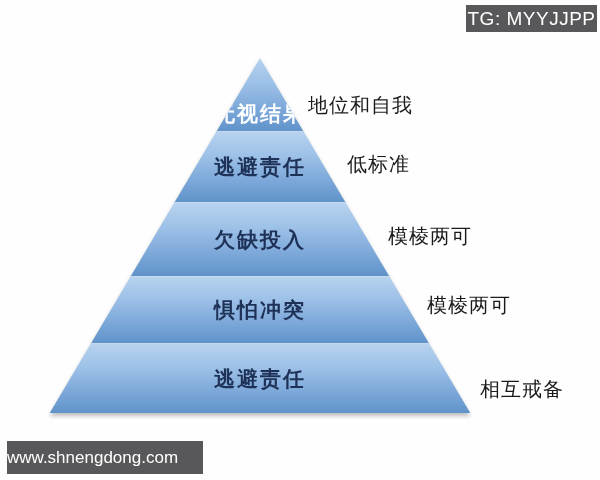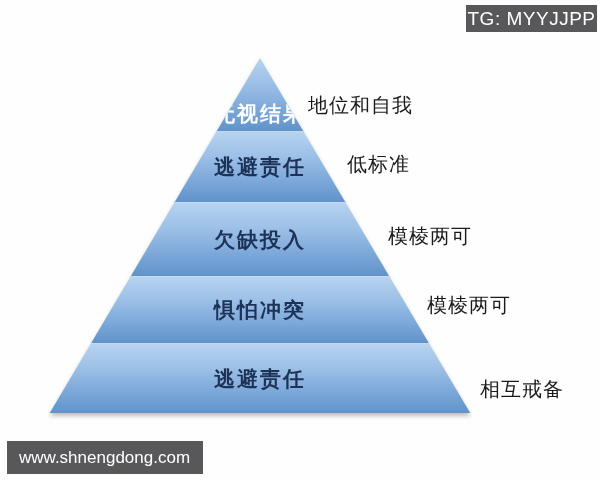--- a/index.html
+++ b/index.html
@@ -38,21 +38,20 @@
     left: 7px;
     top: 441px;
     width: 196px;
     height: 33px;
     background: var(--bar-bg, #58585a);
     color: var(--bar-text, #ffffff);
     font-family: "Liberation Sans", sans-serif;
     font-size: 17px;
     display: flex;
     align-items: center;
-    padding-left: 12px;
     box-sizing: border-box;
   }
 
   
   .pyramid-shadow-wrap {
     position: absolute;
     left: 45px;
     top: 58px;
     width: 430px;
     height: 363px;

